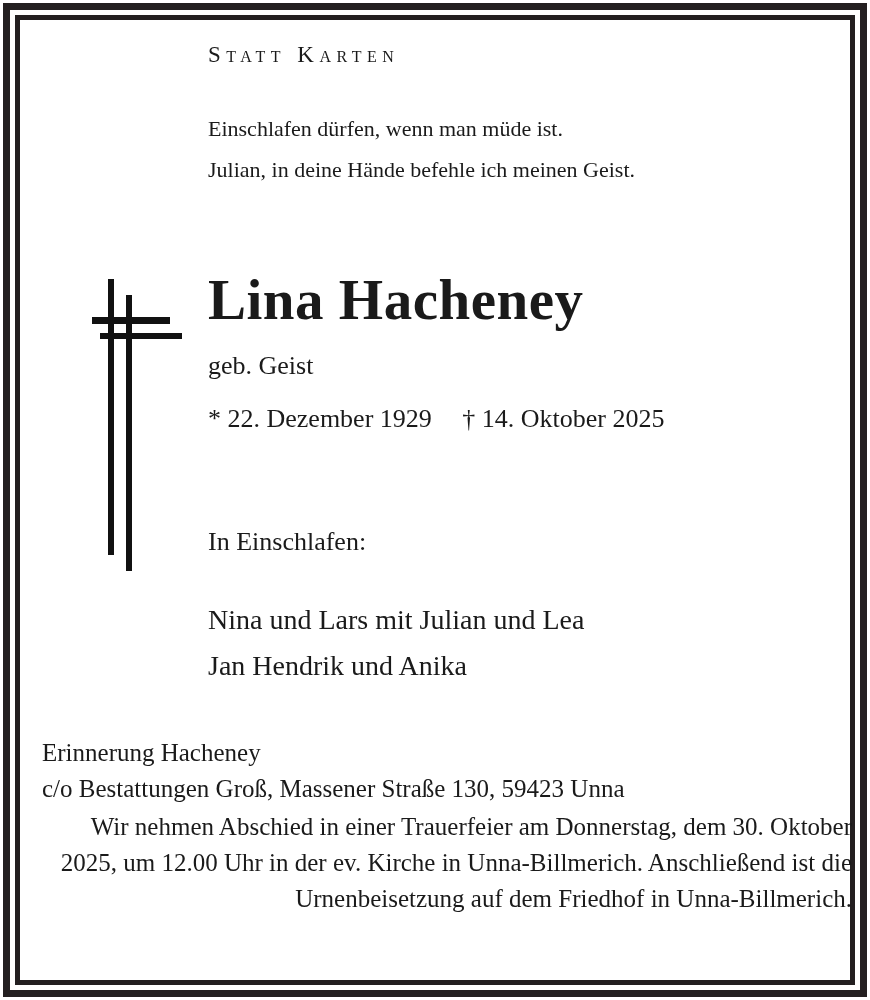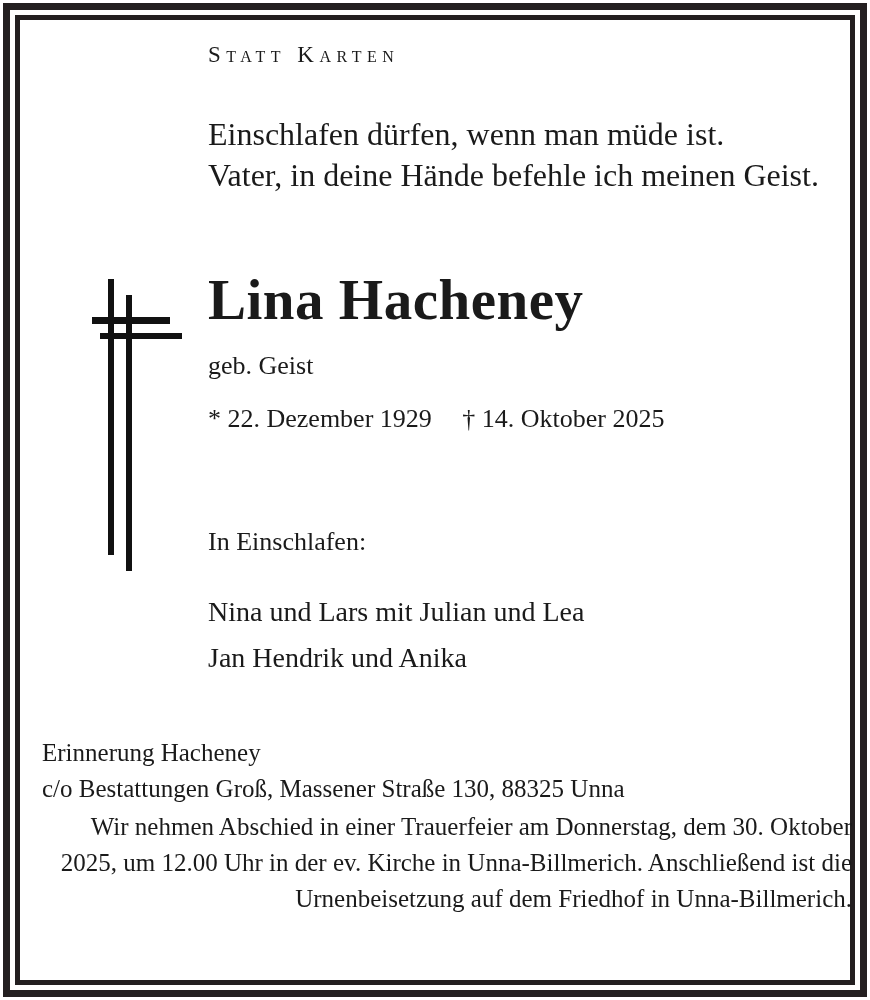--- a/index.html
+++ b/index.html
@@ -60,22 +60,22 @@
     letter-spacing: 5.5px;
     font-variant: small-caps;
     white-space: nowrap;
     color: #1a1a1a;
   }
 
   
   .verse {
     position: absolute;
     left: 188px;
-    top: 94px;
-    font-size: 32px;
+    top: 88px;
+    font-size: 22px;
     line-height: 41px;
     white-space: nowrap;
   }
   .verse-line { display: block; }
 
   
   .cross {
     position: absolute;
     left: 50px;
     top: 245px;
@@ -122,21 +122,21 @@
     left: 188px;
     top: 505px;
     width: 640px;
   }
   .memory-heading {
     font-size: 26px;
     line-height: 34px;
     white-space: nowrap;
   }
   .mourners {
-    margin-top: 30px;
+    margin-top: 38px;
     font-size: 28px;
     line-height: 46px;
   }
   .mourner-line {
     display: block;
     white-space: nowrap;
   }
 
   
   .footer-block {
@@ -166,21 +166,21 @@
 
   <div class="frame-outer"></div>
   <div class="frame-inner"></div>
 
   <div class="content">
 
     <div class="statt-karten">Statt Karten</div>
 
     <div class="verse">
       <span class="verse-line">Einschlafen dürfen, wenn man müde ist.</span>
-      <span class="verse-line">Vater, in deine Hände befehle ich meinen Geist.</span>
+      <span class="verse-line">Julian, in deine Hände befehle ich meinen Geist.</span>
     </div>
 
     <div class="cross">
       <svg width="130" height="320" viewBox="0 0 130 320" xmlns="http://www.w3.org/2000/svg" aria-hidden="true">
 
         <rect x="38" y="14" width="6" height="276" fill="#111111"></rect>
 
         <rect x="56" y="30" width="6" height="276" fill="#111111"></rect>
 
         <rect x="22" y="52" width="78" height="7" fill="#111111"></rect>
@@ -201,18 +201,18 @@
     <div class="memory-block">
       <div class="memory-heading">In Einschlafen:</div>
       <div class="mourners">
         <span class="mourner-line">Nina und Lars mit Julian und Lea</span>
         <span class="mourner-line">Jan Hendrik und Anika</span>
       </div>
     </div>
 
     <div class="footer-block">
       <span class="footer-line">Erinnerung Hacheney</span>
-      <span class="footer-line">c/o Bestattungen Groß, Massener Straße 130, 88325 Unna</span>
+      <span class="footer-line">c/o Bestattungen Groß, Massener Straße 130, 59423 Unna</span>
       <div class="funeral-text">Wir nehmen Abschied in einer Trauerfeier am Donnerstag, dem 30. Oktober 2025, um 12.00 Uhr in der ev. Kirche in Unna-Billmerich. Anschließend ist die Urnenbeisetzung auf dem Friedhof in Unna-Billmerich.</div>
     </div>
 
   </div>
 </div>
 
 </body></html>

